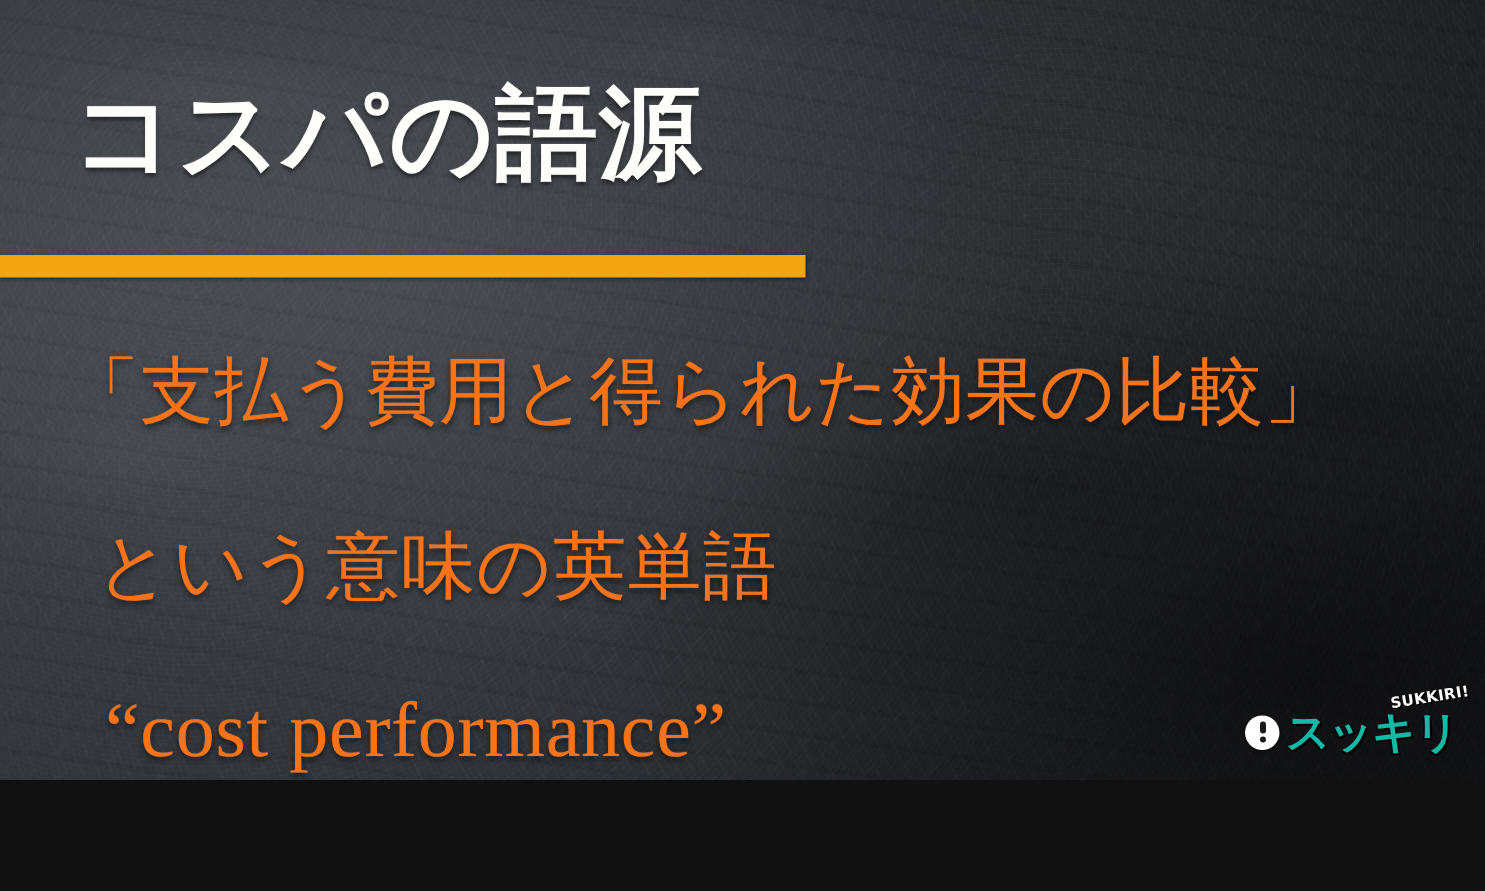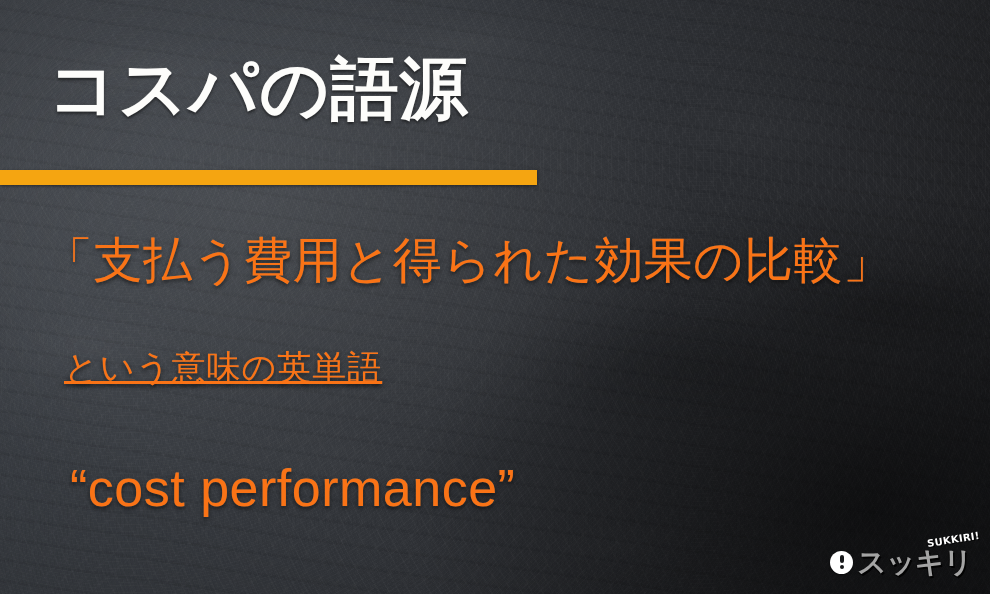--- a/index.html
+++ b/index.html
@@ -3,21 +3,21 @@
 <meta charset="utf-8">
 <style>
   html, body {
     margin: 0;
     padding: 0;
     background: #111;
   }
   #slide {
     position: relative;
     width: 990px;
-    height: 594px;
+    height: 520px;
     overflow: hidden;
     font-family: "Liberation Serif", "DejaVu Serif", serif;
     background-color: #35383d;
     user-select: none;
   }
 
   
   .bg-base {
     position: absolute;
     inset: 0;
@@ -135,30 +135,29 @@
   }
   .line-jp1 {
     left: 44px;
     top: 228px;
     font-size: 49px;
     letter-spacing: 0.5px;
   }
   .line-jp2 {
     left: 64px;
     top: 345px;
-    font-size: 34px;
+    font-size: 49px;
     letter-spacing: 1px;
-    text-decoration: underline;
   }
   .line-en {
     left: 70px;
     top: 458px;
     font-size: 52px;
     letter-spacing: 0.5px;
-    font-family: Liberation Sans, sans-serif;
+    font-family: Liberation Serif, serif;
   }
 
   
   .logo {
     position: absolute;
     right: 14px;
     bottom: 10px;
     height: 44px;
     display: flex;
     align-items: center;
@@ -195,21 +194,21 @@
   }
   .logo-wordmark {
     position: relative;
     padding-right: 4px;
   }
   .logo-text {
     font-family: "DejaVu Sans", sans-serif;
     font-weight: 700;
     font-size: 29px;
     line-height: 1;
-    color: #a3a3a3;
+    color: #14b8a6;
     letter-spacing: -1px;
     text-shadow:
       1.5px 1.5px 0 rgba(0,0,0,0.85),
       -1px 1px 0 rgba(0,0,0,0.5);
     margin-top: 26px;
   }
   .logo-sub {
     position: absolute;
     right: -4px;
     top: -13px;

